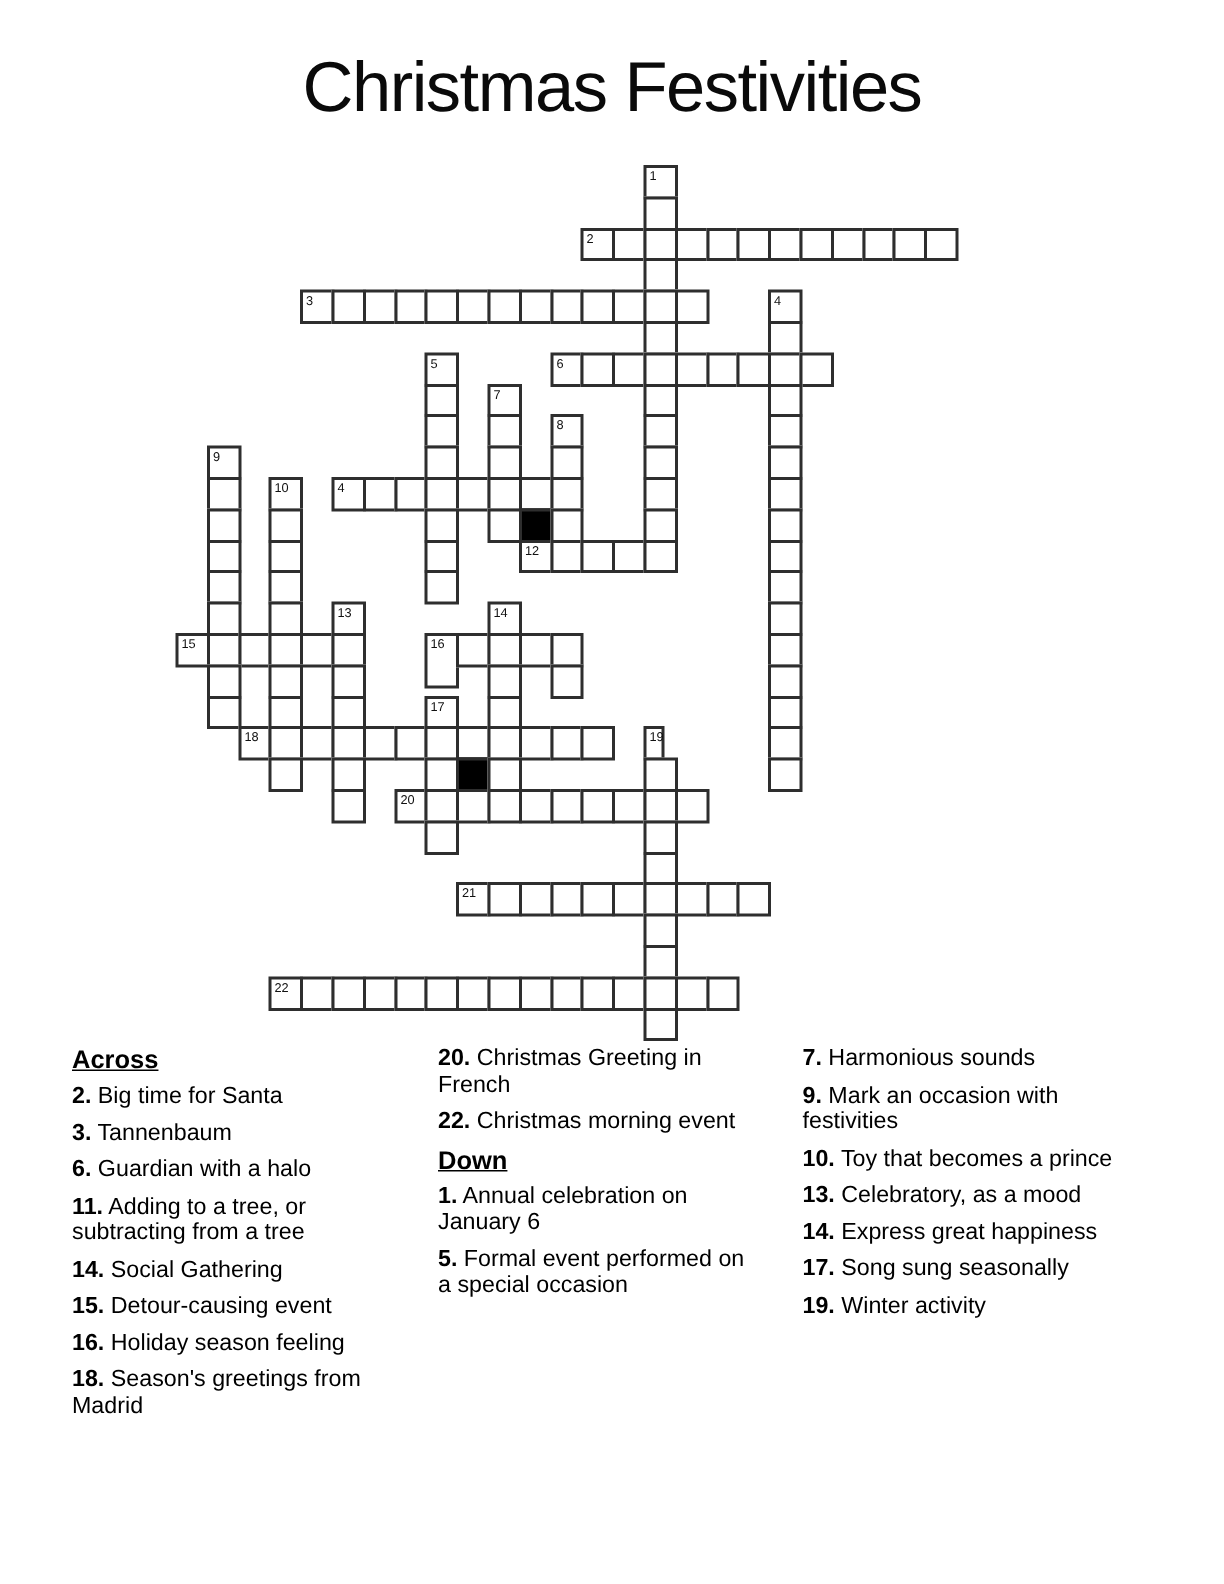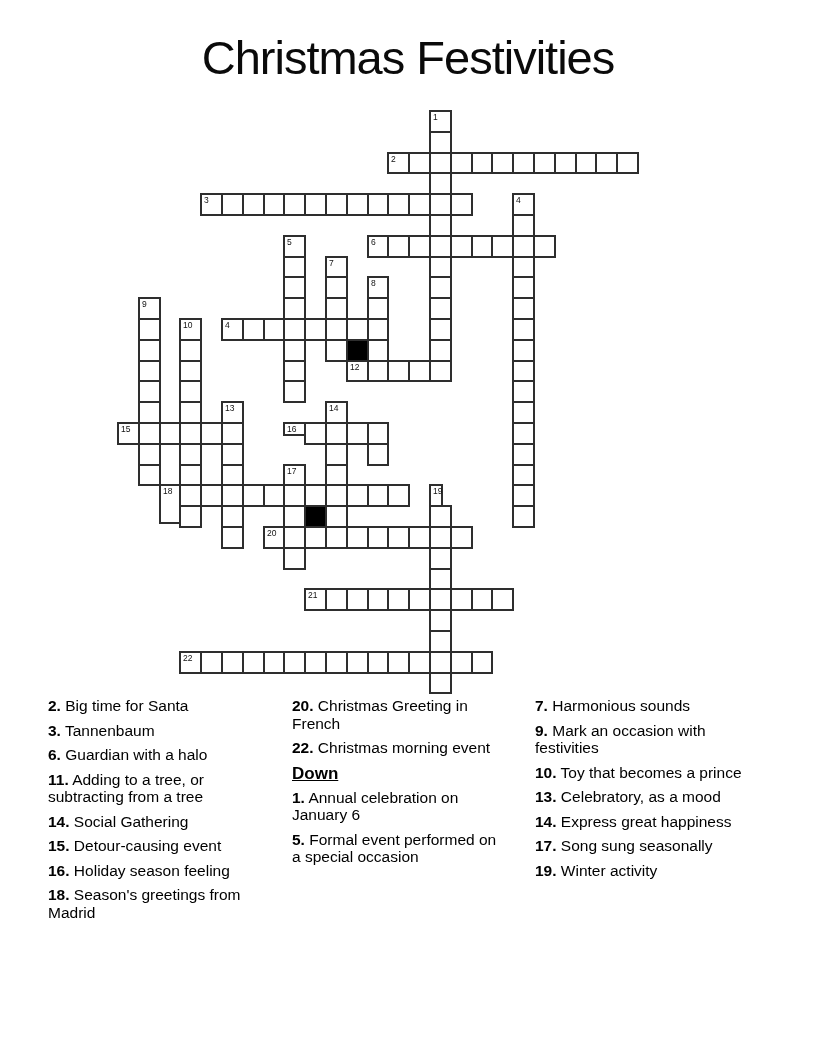--- a/index.html
+++ b/index.html
@@ -161,21 +161,21 @@
     </div>
     <div class="cell" style="left: 512px; top: 401px; width: 23px; height: 23px;"></div>
     <div class="cell" style="left: 117px; top: 422px; width: 23px; height: 23px;">
       <span class="num">15</span>
     </div>
     <div class="cell" style="left: 138px; top: 422px; width: 23px; height: 23px;"></div>
     <div class="cell" style="left: 159px; top: 422px; width: 22px; height: 23px;"></div>
     <div class="cell" style="left: 179px; top: 422px; width: 23px; height: 23px;"></div>
     <div class="cell" style="left: 200px; top: 422px; width: 23px; height: 23px;"></div>
     <div class="cell" style="left: 221px; top: 422px; width: 23px; height: 23px;"></div>
-    <div class="cell" style="left: 283px; top: 422px; width: 23px; height: 14px;">
+    <div class="cell" style="left: 283px; top: 422px; width: 23px; height: 37px;">
       <span class="num">16</span>
     </div>
     <div class="cell" style="left: 304px; top: 422px; width: 23px; height: 23px;"></div>
     <div class="cell" style="left: 325px; top: 422px; width: 23px; height: 23px;"></div>
     <div class="cell" style="left: 346px; top: 422px; width: 23px; height: 23px;"></div>
     <div class="cell" style="left: 367px; top: 422px; width: 22px; height: 23px;"></div>
     <div class="cell" style="left: 512px; top: 422px; width: 23px; height: 23px;"></div>
     <div class="cell" style="left: 138px; top: 443px; width: 23px; height: 23px;"></div>
     <div class="cell" style="left: 179px; top: 443px; width: 23px; height: 23px;"></div>
     <div class="cell" style="left: 221px; top: 443px; width: 23px; height: 23px;"></div>
@@ -183,21 +183,21 @@
     <div class="cell" style="left: 367px; top: 443px; width: 22px; height: 23px;"></div>
     <div class="cell" style="left: 512px; top: 443px; width: 23px; height: 23px;"></div>
     <div class="cell" style="left: 138px; top: 464px; width: 23px; height: 22px;"></div>
     <div class="cell" style="left: 179px; top: 464px; width: 23px; height: 22px;"></div>
     <div class="cell" style="left: 221px; top: 464px; width: 23px; height: 22px;"></div>
     <div class="cell" style="left: 283px; top: 464px; width: 23px; height: 22px;">
       <span class="num">17</span>
     </div>
     <div class="cell" style="left: 325px; top: 464px; width: 23px; height: 22px;"></div>
     <div class="cell" style="left: 512px; top: 464px; width: 23px; height: 22px;"></div>
-    <div class="cell" style="left: 159px; top: 484px; width: 22px; height: 40px;">
+    <div class="cell" style="left: 159px; top: 484px; width: 22px; height: 23px;">
       <span class="num">18</span>
     </div>
     <div class="cell" style="left: 179px; top: 484px; width: 23px; height: 23px;"></div>
     <div class="cell" style="left: 200px; top: 484px; width: 23px; height: 23px;"></div>
     <div class="cell" style="left: 221px; top: 484px; width: 23px; height: 23px;"></div>
     <div class="cell" style="left: 242px; top: 484px; width: 23px; height: 23px;"></div>
     <div class="cell" style="left: 263px; top: 484px; width: 22px; height: 23px;"></div>
     <div class="cell" style="left: 283px; top: 484px; width: 23px; height: 23px;"></div>
     <div class="cell" style="left: 304px; top: 484px; width: 23px; height: 23px;"></div>
     <div class="cell" style="left: 325px; top: 484px; width: 23px; height: 23px;"></div>
@@ -259,20 +259,21 @@
     <div class="cell" style="left: 367px; top: 651px; width: 22px; height: 23px;"></div>
     <div class="cell" style="left: 387px; top: 651px; width: 23px; height: 23px;"></div>
     <div class="cell" style="left: 408px; top: 651px; width: 23px; height: 23px;"></div>
     <div class="cell" style="left: 429px; top: 651px; width: 23px; height: 23px;"></div>
     <div class="cell" style="left: 450px; top: 651px; width: 23px; height: 23px;"></div>
     <div class="cell" style="left: 471px; top: 651px; width: 22px; height: 23px;"></div>
     <div class="cell" style="left: 429px; top: 672px; width: 23px; height: 22px;"></div>
   </div>
 
 <div class="clues-col" id="col1">
+    <div class="clues-header">Across</div>
     <div class="clue"><b>2.</b> Big time for Santa</div>
     <div class="clue"><b>3.</b> Tannenbaum</div>
     <div class="clue"><b>6.</b> Guardian with a halo</div>
     <div class="clue"><b>11.</b> Adding to a tree, or subtracting from a tree</div>
     <div class="clue"><b>14.</b> Social Gathering</div>
     <div class="clue"><b>15.</b> Detour-causing event</div>
     <div class="clue"><b>16.</b> Holiday season feeling</div>
     <div class="clue"><b>18.</b> Season's greetings from Madrid</div>
   </div>
 <div class="clues-col" id="col2">

